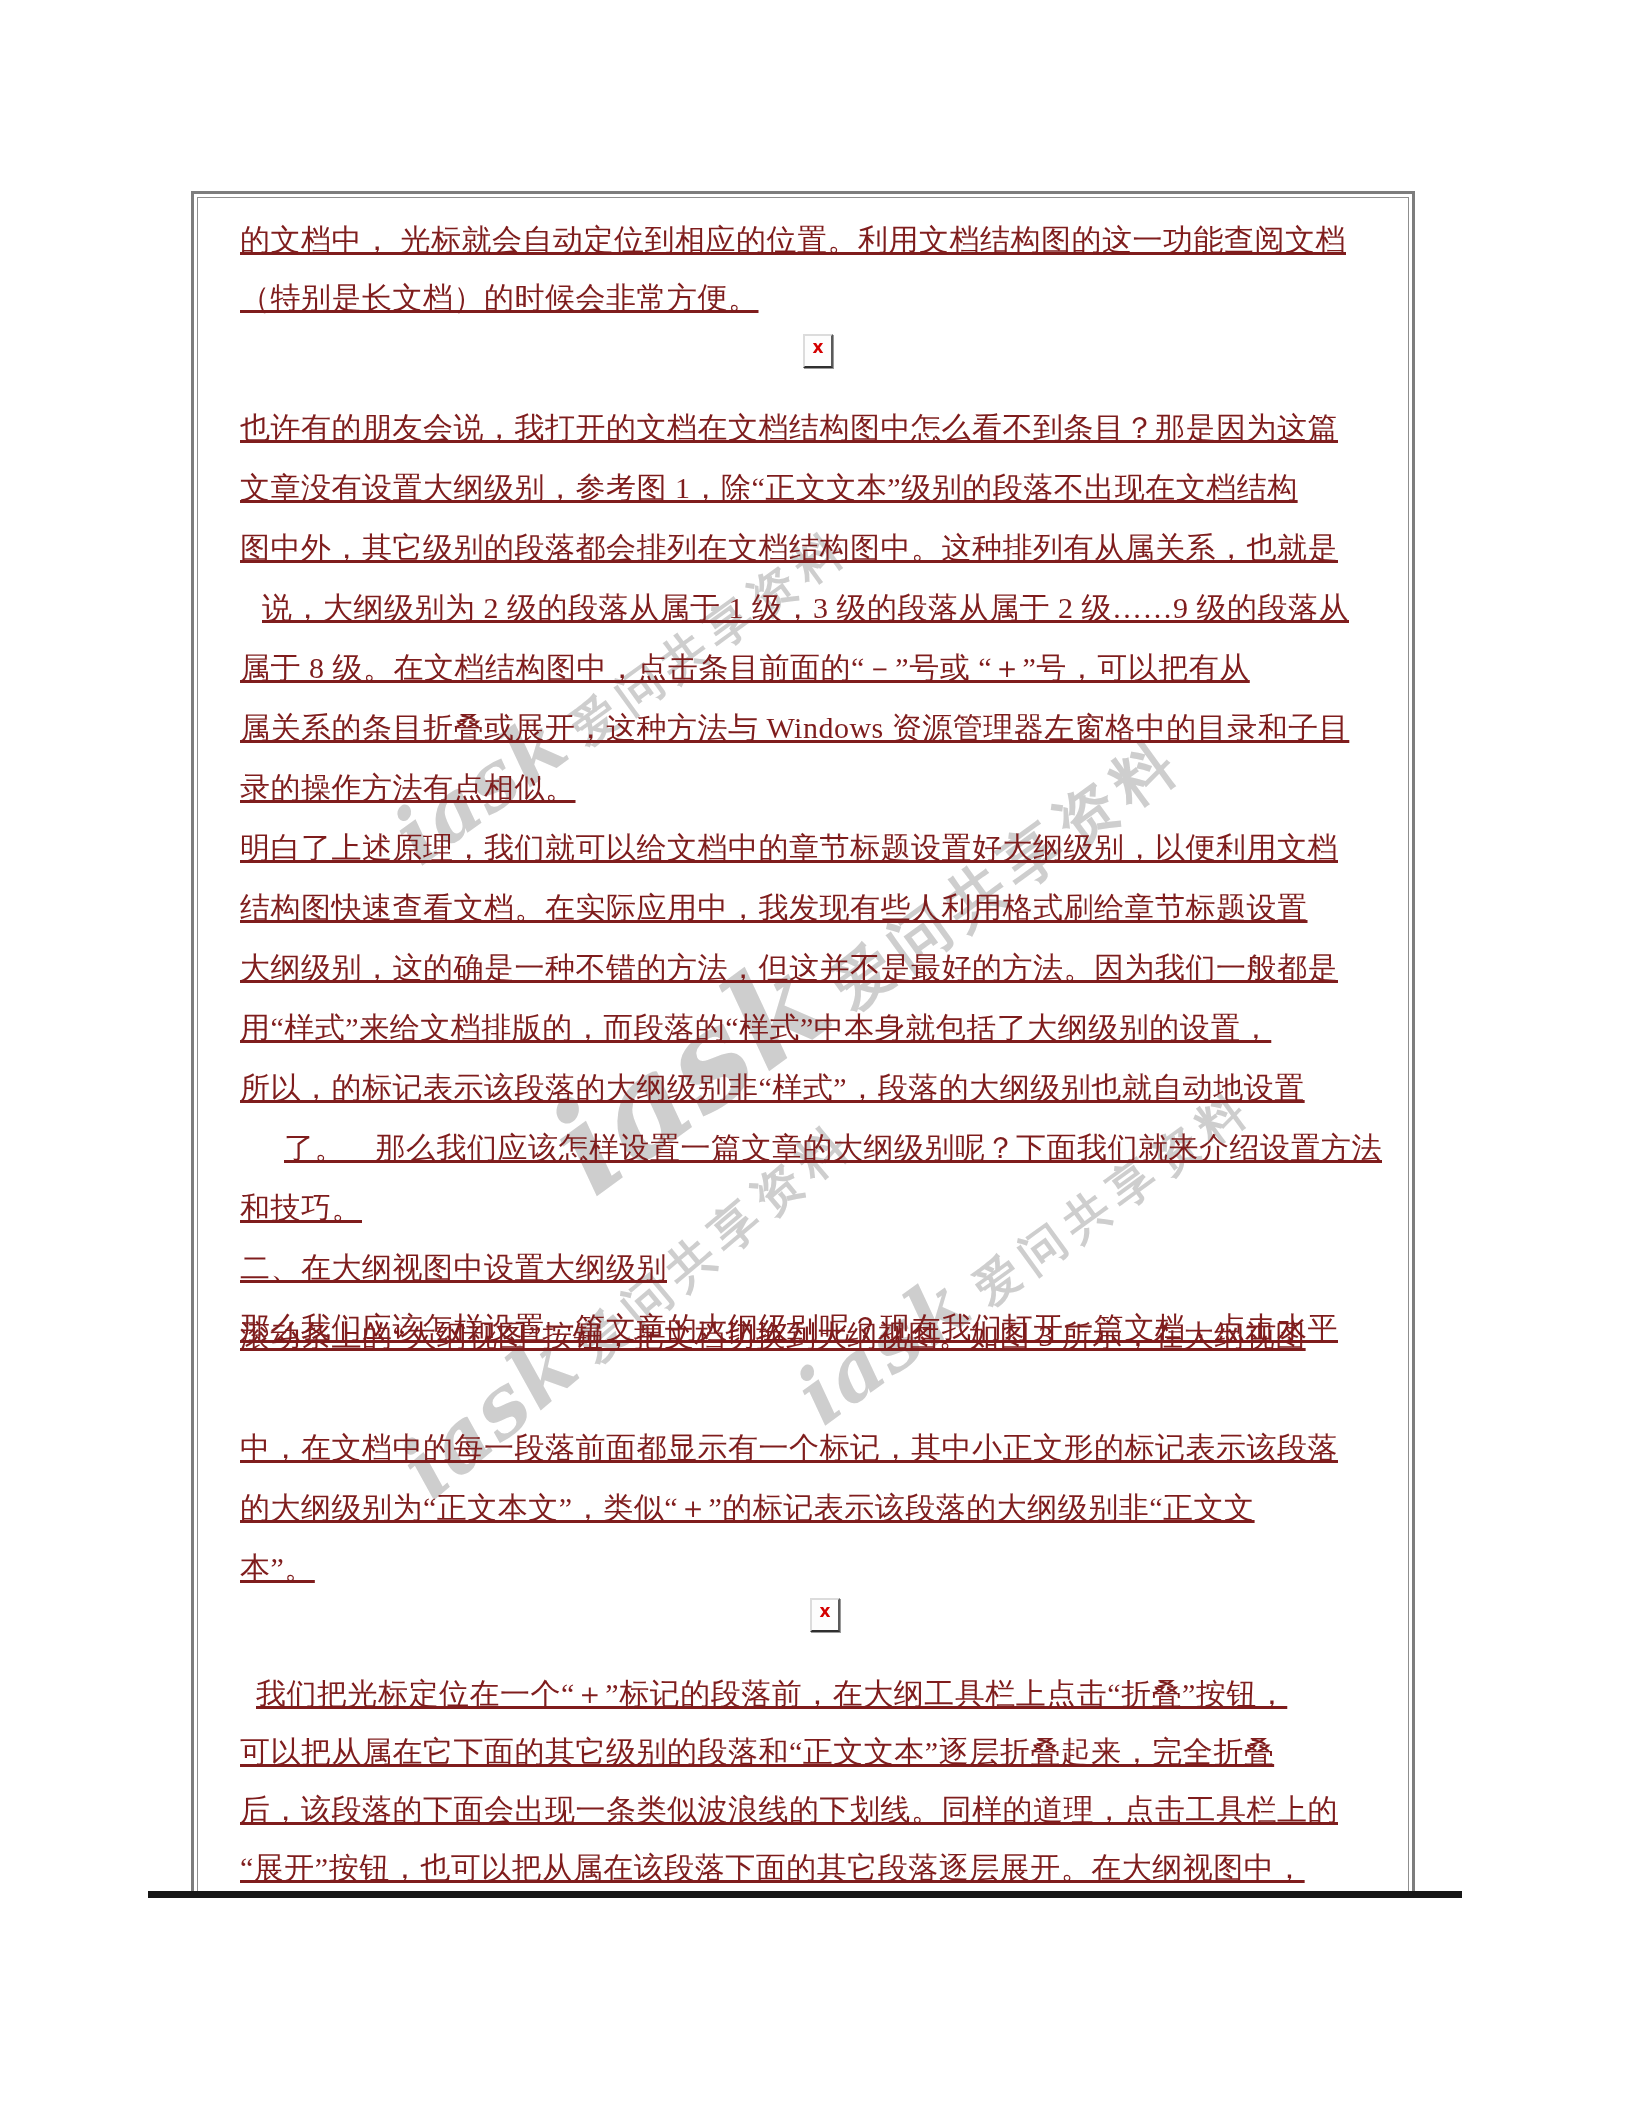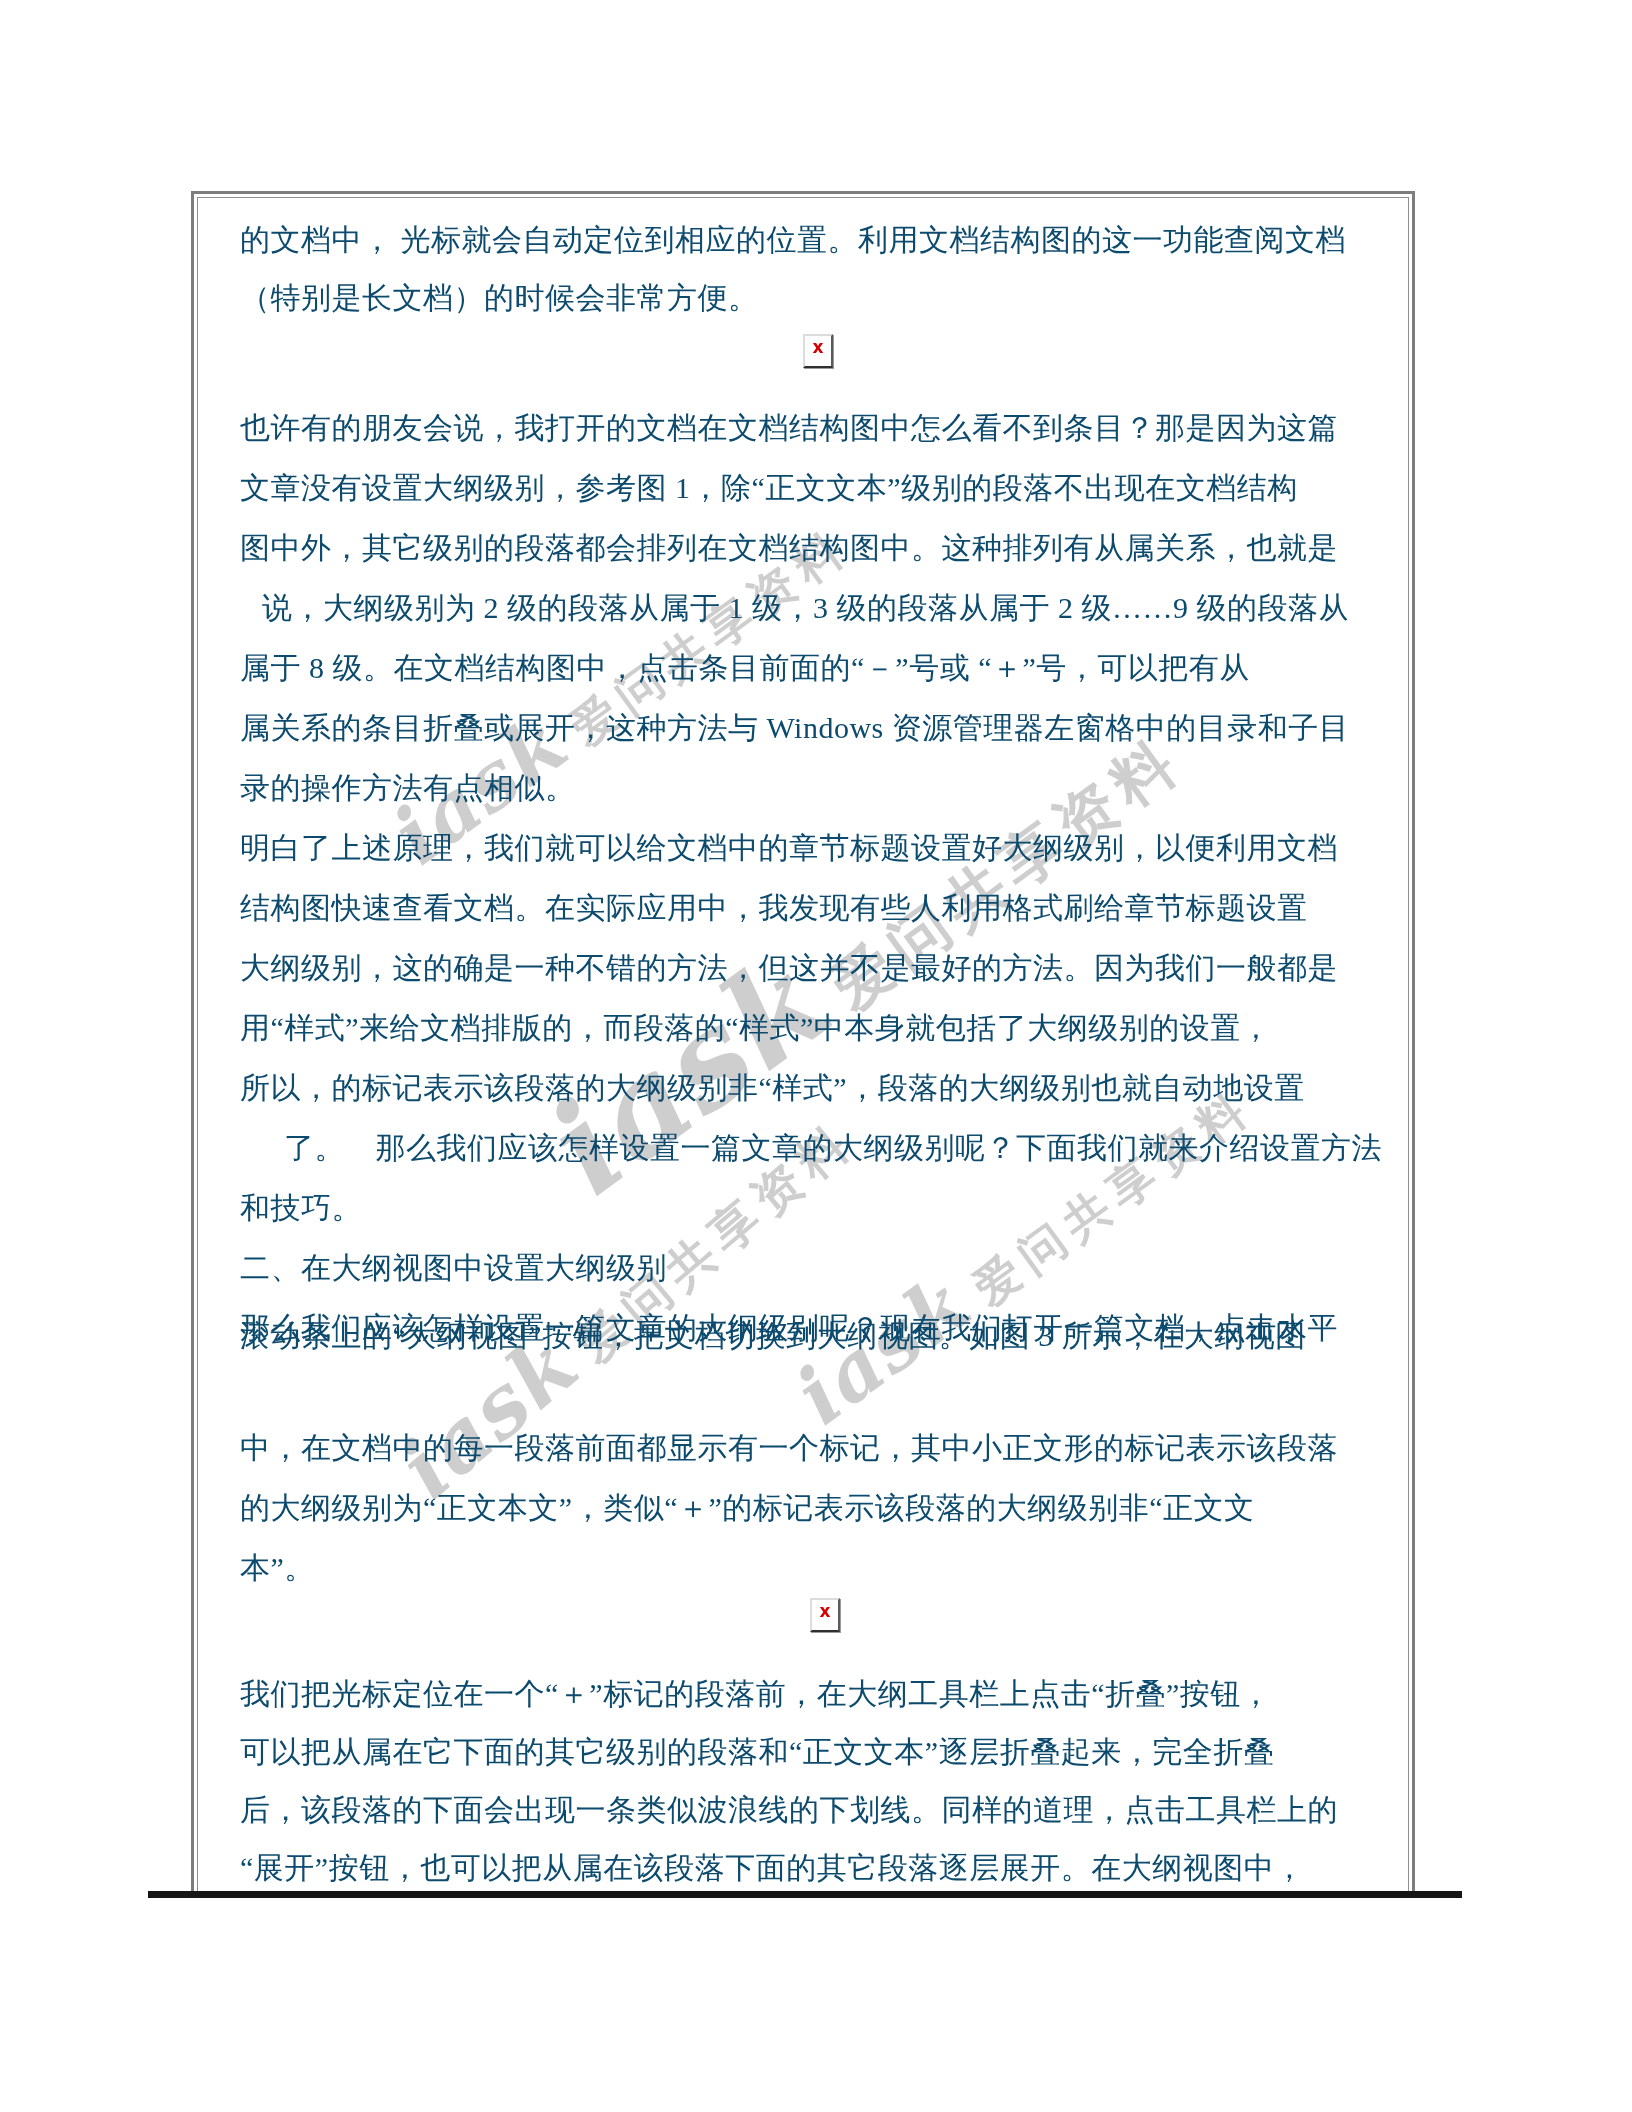--- a/index.html
+++ b/index.html
@@ -26,23 +26,24 @@
   .bottom-rule{
     position:absolute;left:148px;top:1891px;
     width:1314px;height:7px;
     background:#161616;
   }
   
   .tline{
     position:absolute;left:240px;
     font-size:30px;line-height:36px;
     letter-spacing:0.5px;
-    color:#0c4a6e;
+    color:#7f1d1d;
     white-space:pre;
     z-index:3;
+    text-decoration:underline;
   }
   
   .imgx{
     position:absolute;
     width:26px;height:30px;
     background:#fdfdfd;
     border:2px solid;
     border-color:#dcdcdc #5a5a5a #2f2f2f #dcdcdc;
     box-shadow:1px 1px 0 #9a9a9a;
     z-index:4;
@@ -112,17 +113,17 @@
     <div class="tline" style="top: 1190px;">和技巧。</div>
     <div class="tline" style="top: 1250px;">二、在大纲视图中设置大纲级别</div>
     <div class="tline" style="top: 1310px;">那么我们应该怎样设置一篇文章的大纲级别呢？现在我们打开一篇文档，点击水平</div>
     <div class="tline" style="top: 1318px;">滚动条上的“大纲视图”按钮，把文档切换到大纲视图。如图 3 所示，在大纲视图</div>
     <div class="tline" style="top: 1430px;">中，在文档中的每一段落前面都显示有一个标记，其中小正文形的标记表示该段落</div>
     <div class="tline" style="top: 1490px;">的大纲级别为“正文本文”，类似“＋”的标记表示该段落的大纲级别非“正文文</div>
     <div class="tline" style="top: 1550px;">本”。</div>
     <div class="imgx" style="left: 810px; top: 1598px;">
       <span class="imgx-mark">x</span>
     </div>
-    <div class="tline" style="top: 1676px;">我们把光标定位在一个“＋”标记的段落前，在大纲工具栏上点击“折叠”按钮，</div>
+    <div class="tline" style="top: 1676px; margin-left: 16px;">我们把光标定位在一个“＋”标记的段落前，在大纲工具栏上点击“折叠”按钮，</div>
     <div class="tline" style="top: 1734px;">可以把从属在它下面的其它级别的段落和“正文文本”逐层折叠起来，完全折叠</div>
     <div class="tline" style="top: 1792px;">后，该段落的下面会出现一条类似波浪线的下划线。同样的道理，点击工具栏上的</div>
     <div class="tline" style="top: 1850px;">“展开”按钮，也可以把从属在该段落下面的其它段落逐层展开。在大纲视图中，</div>
   </div>
 
 </body></html>

